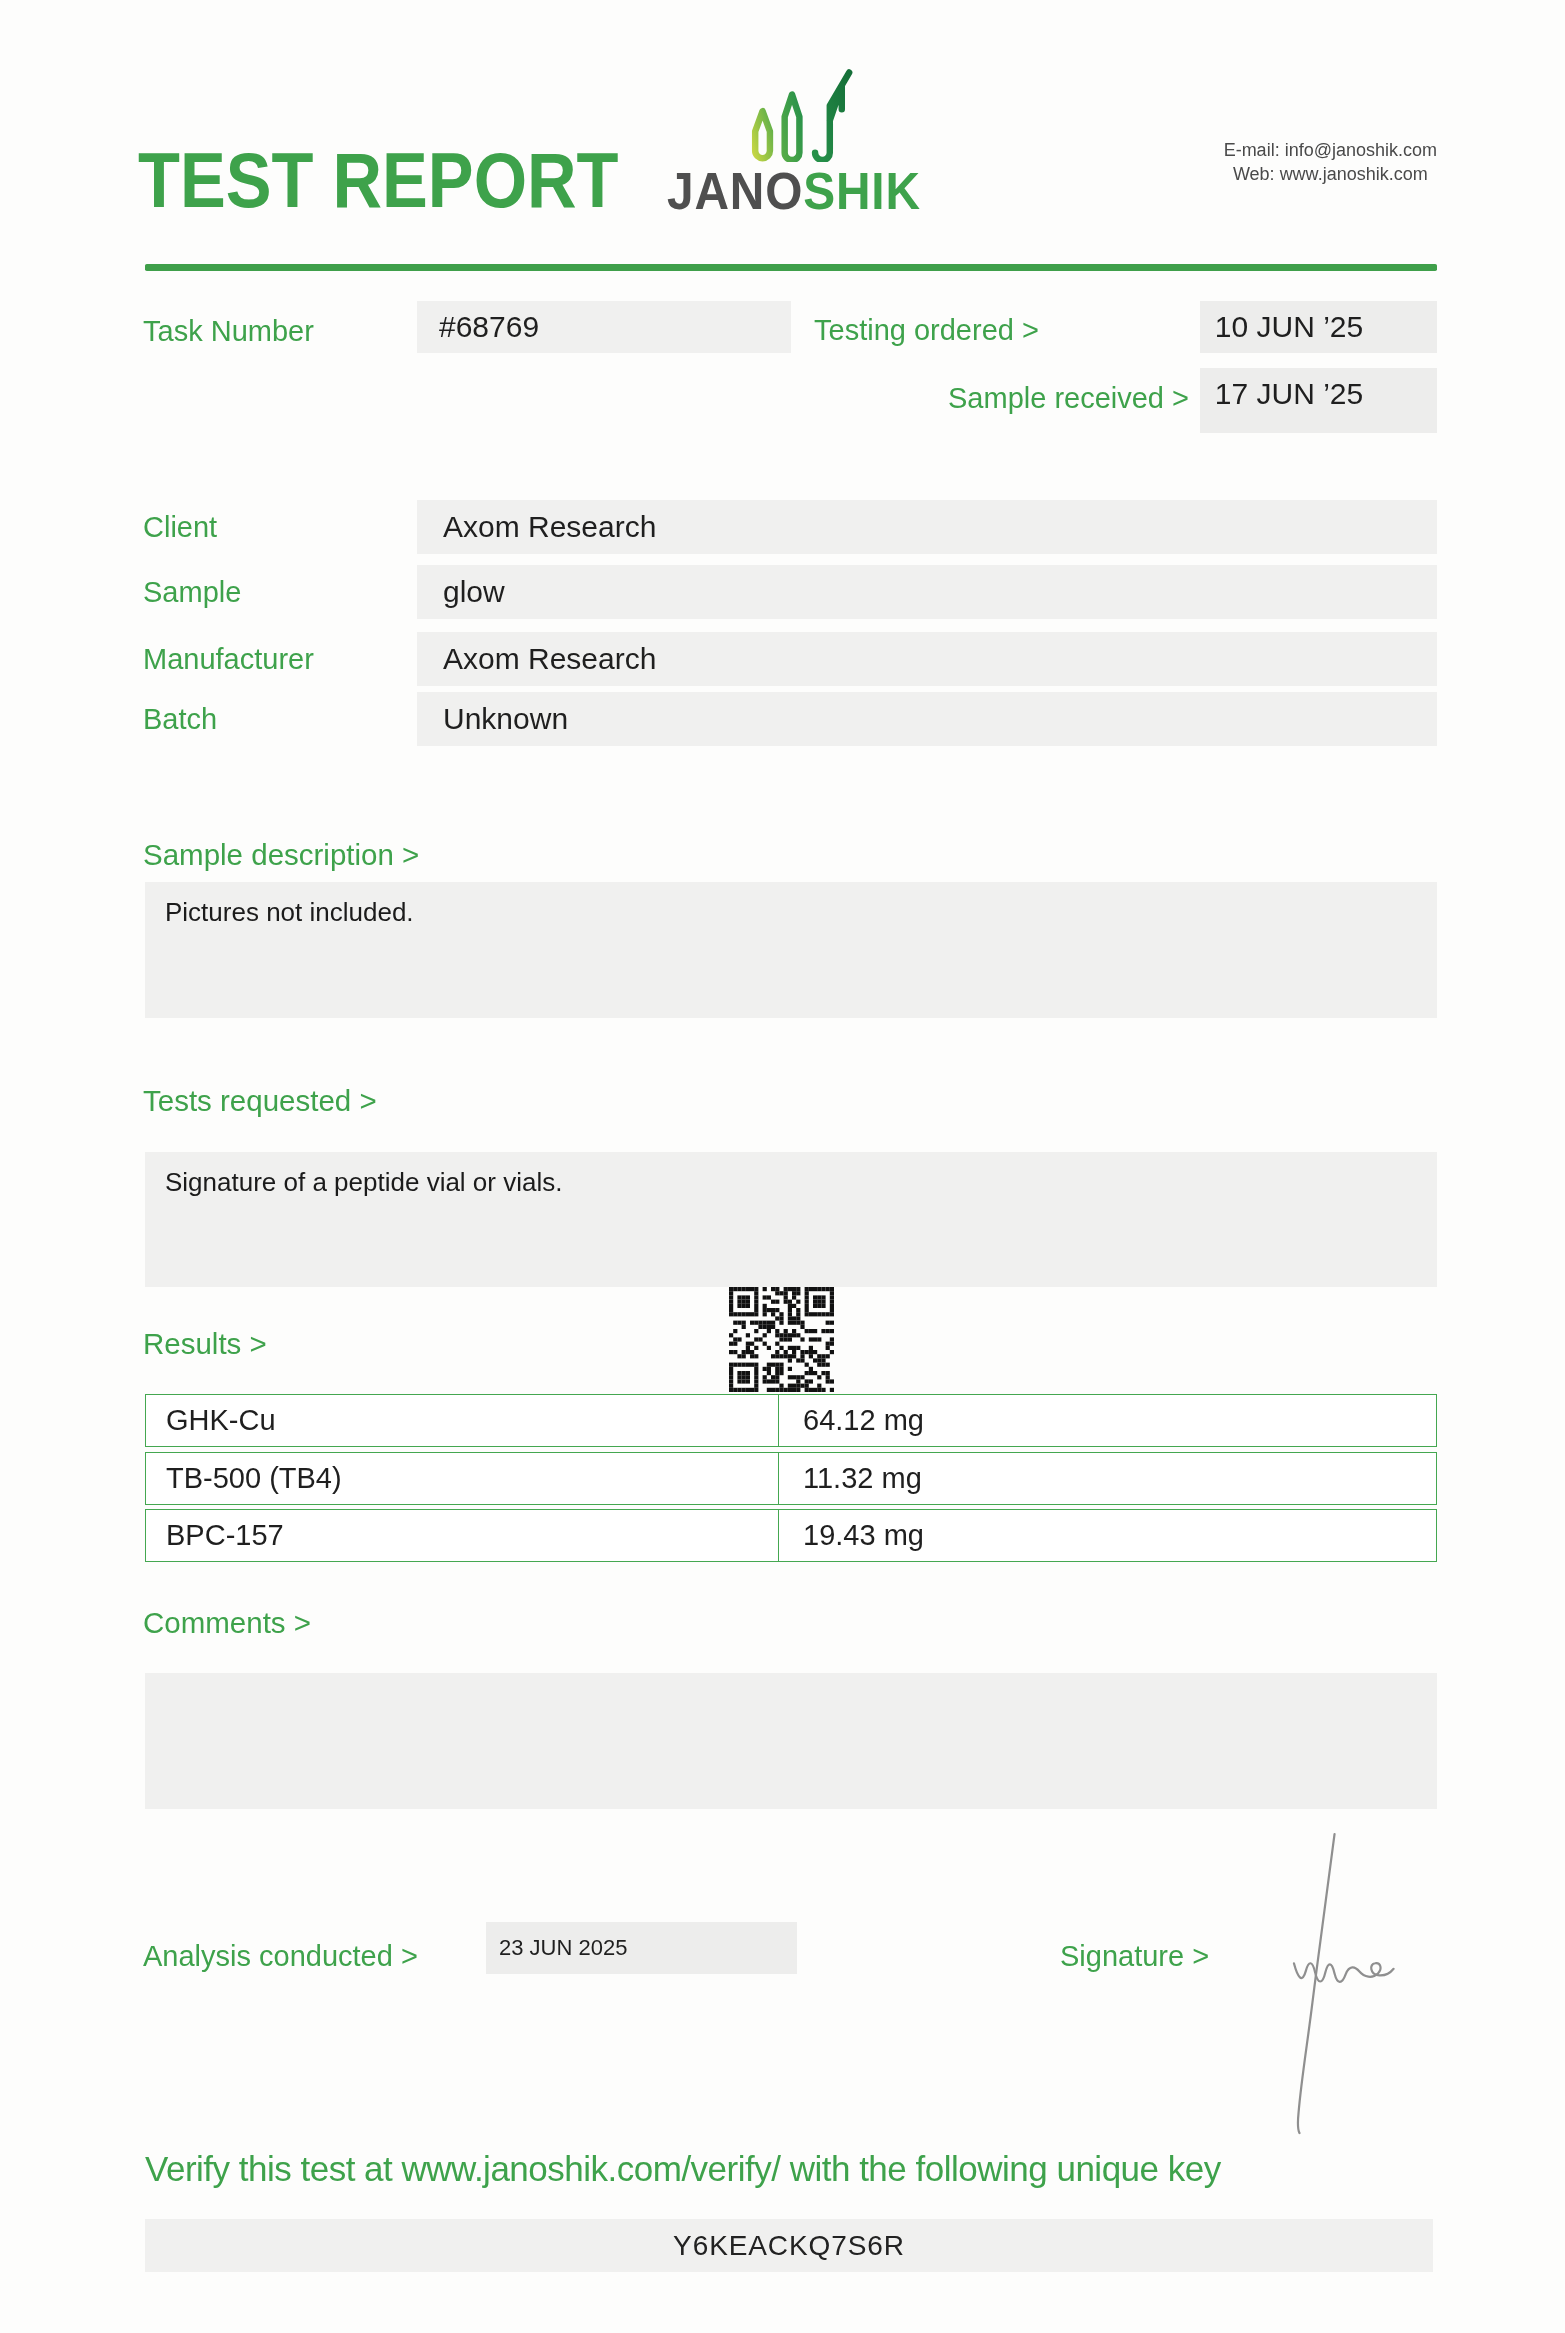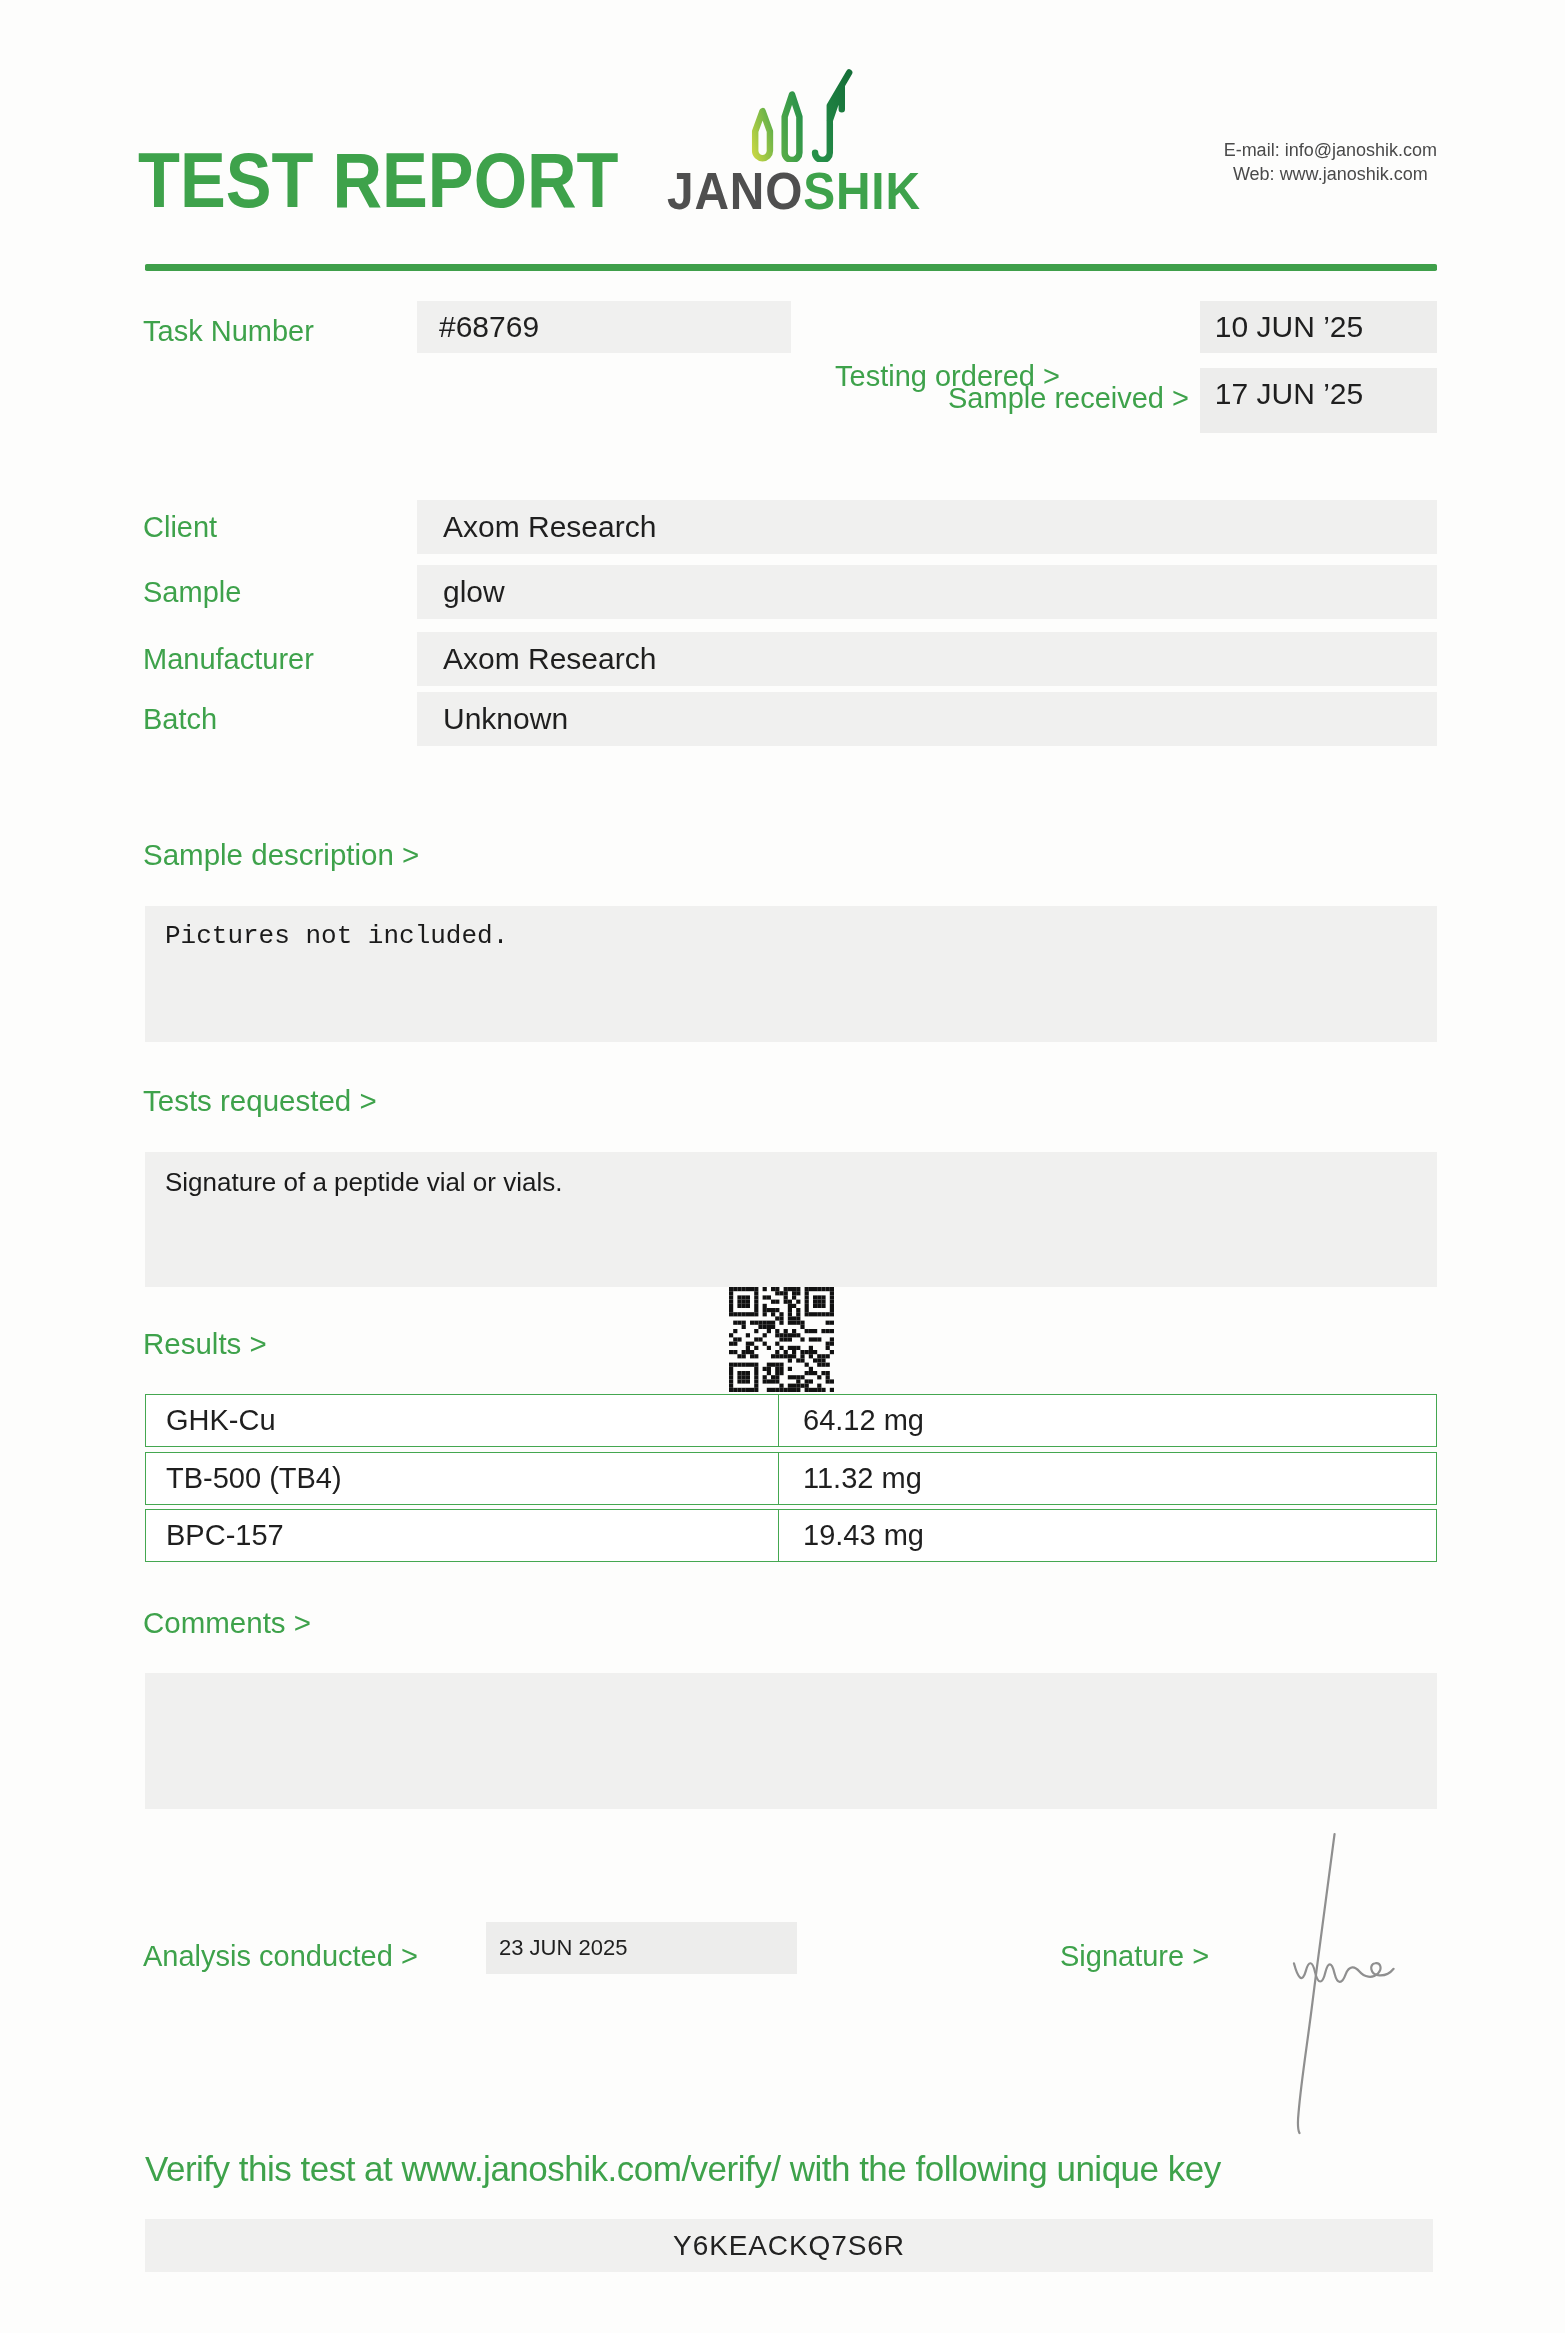--- a/index.html
+++ b/index.html
@@ -24,31 +24,31 @@
   .contact{
     right:128px;top:138px;text-align:center;font-size:18px;line-height:1.35;color:#4a4a4a;margin-left:27px;
   }
   .rule{left:145px;top:264px;width:1292px;height:6.5px;background:#3f9f4a;border-radius:1.8px;}
   
   .glabel{color:#3ea24b;font-size:29px;white-space:nowrap;}
   .gbox{background:#f0f0ef;}
   .valtext{font-size:30px;color:#1f1f1f;white-space:nowrap;}
   .task-label{left:143px;top:306px;line-height:51px;}
   .task-box{left:417px;top:301px;width:374px;height:52px;line-height:52px;padding-left:22px;box-sizing:border-box;}
-  .date-label-1{left:750px;top:306px;width:395px;text-align:center;line-height:48px;margin-top:46px;}
+  .date-label-1{left:814px;top:306px;width:395px;text-align:left;line-height:48px;}
   .date-box-1{left:1200px;top:301px;width:237px;height:52px;line-height:52px;padding-left:14.8px;box-sizing:border-box;background:#ededec;}
   .date-label-2{left:794px;top:374px;width:395px;text-align:right;line-height:48px;}
   .date-box-2{left:1200px;top:368px;width:237px;height:65px;line-height:52px;padding-left:14.8px;box-sizing:border-box;background:#ededec;}
   .meta-label{left:143px;width:268px;line-height:54px;}
   .meta-box{left:417px;width:1020px;height:54px;line-height:54px;padding-left:26px;box-sizing:border-box;}
   .m0{top:500px;} .m1{top:565px;} .m2{top:632px;} .m3{top:692px;}
   
   .sec-head{left:143px;font-size:29.5px;}
   .sec-box{left:145px;width:1292px;box-sizing:border-box;padding:14.8px 20px;font-size:26px;color:#1b1b1b;}
-  .desc-head{top:838px;} .desc-box{top:906px;height:136px;font-family:Liberation Mono, monospace;}
+  .desc-head{top:838px;} .desc-box{top:882px;height:136px;}
   .tests-head{top:1084px;} .tests-box{top:1152px;height:135px;}
   .results-head{top:1327px;}
   .qr{left:729px;top:1287px;}
   .comments-head{top:1606px;} .comments-box{top:1673px;height:136px;}
   
   .rtable{left:145px;top:1394px;width:1292px;}
   .rrow{
     display:flex;height:53px;margin-bottom:4.6px;border:1.8px solid #44a750;
     box-sizing:border-box;background:#fff;align-items:center;
   }

